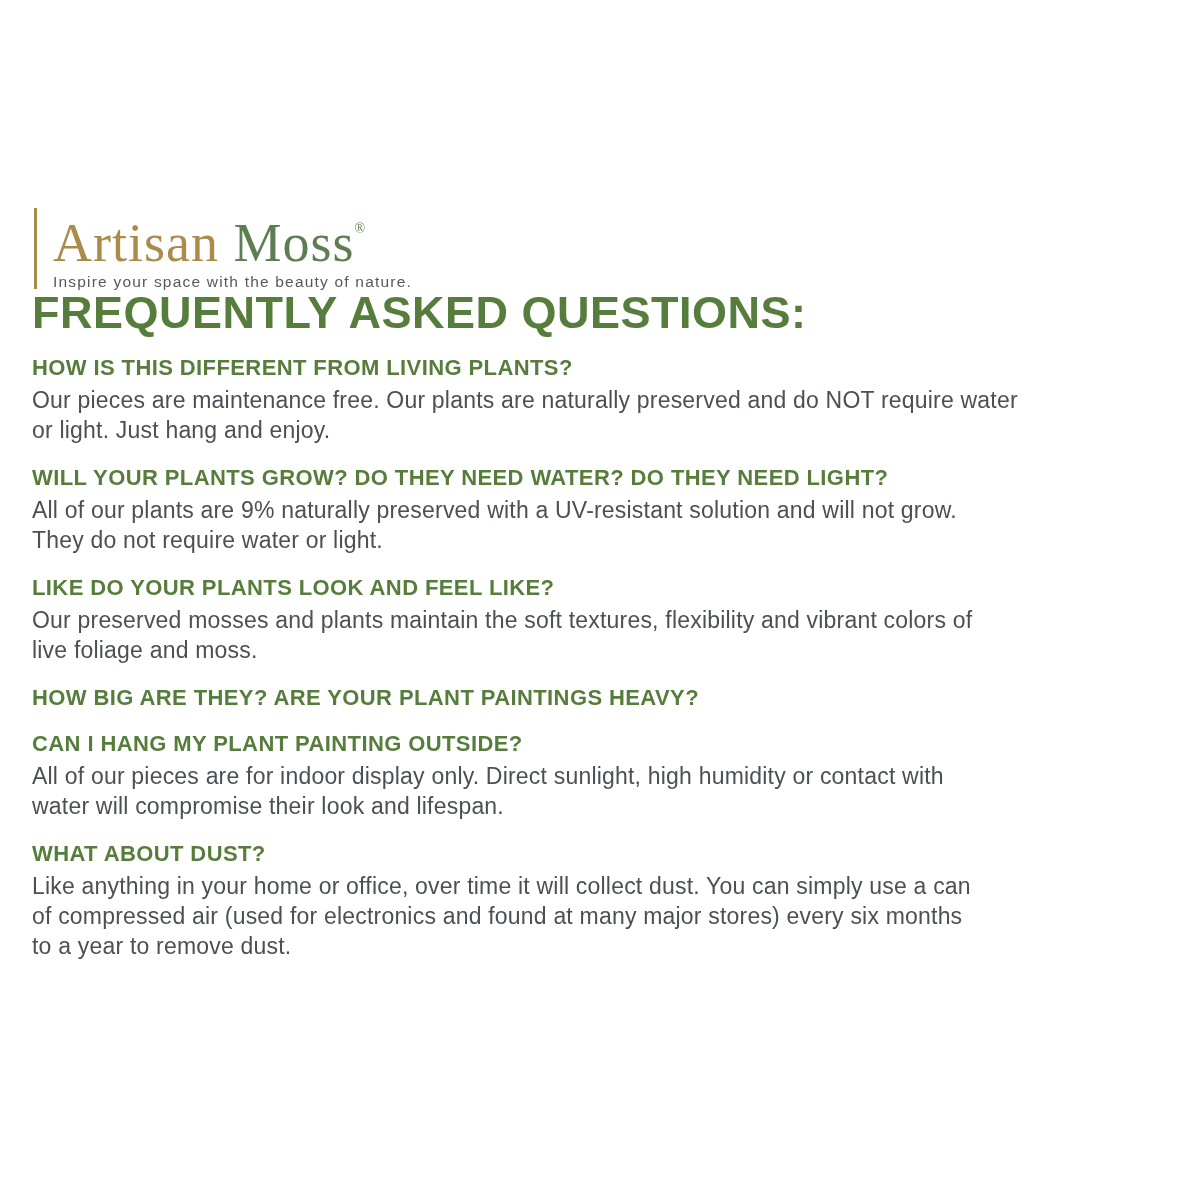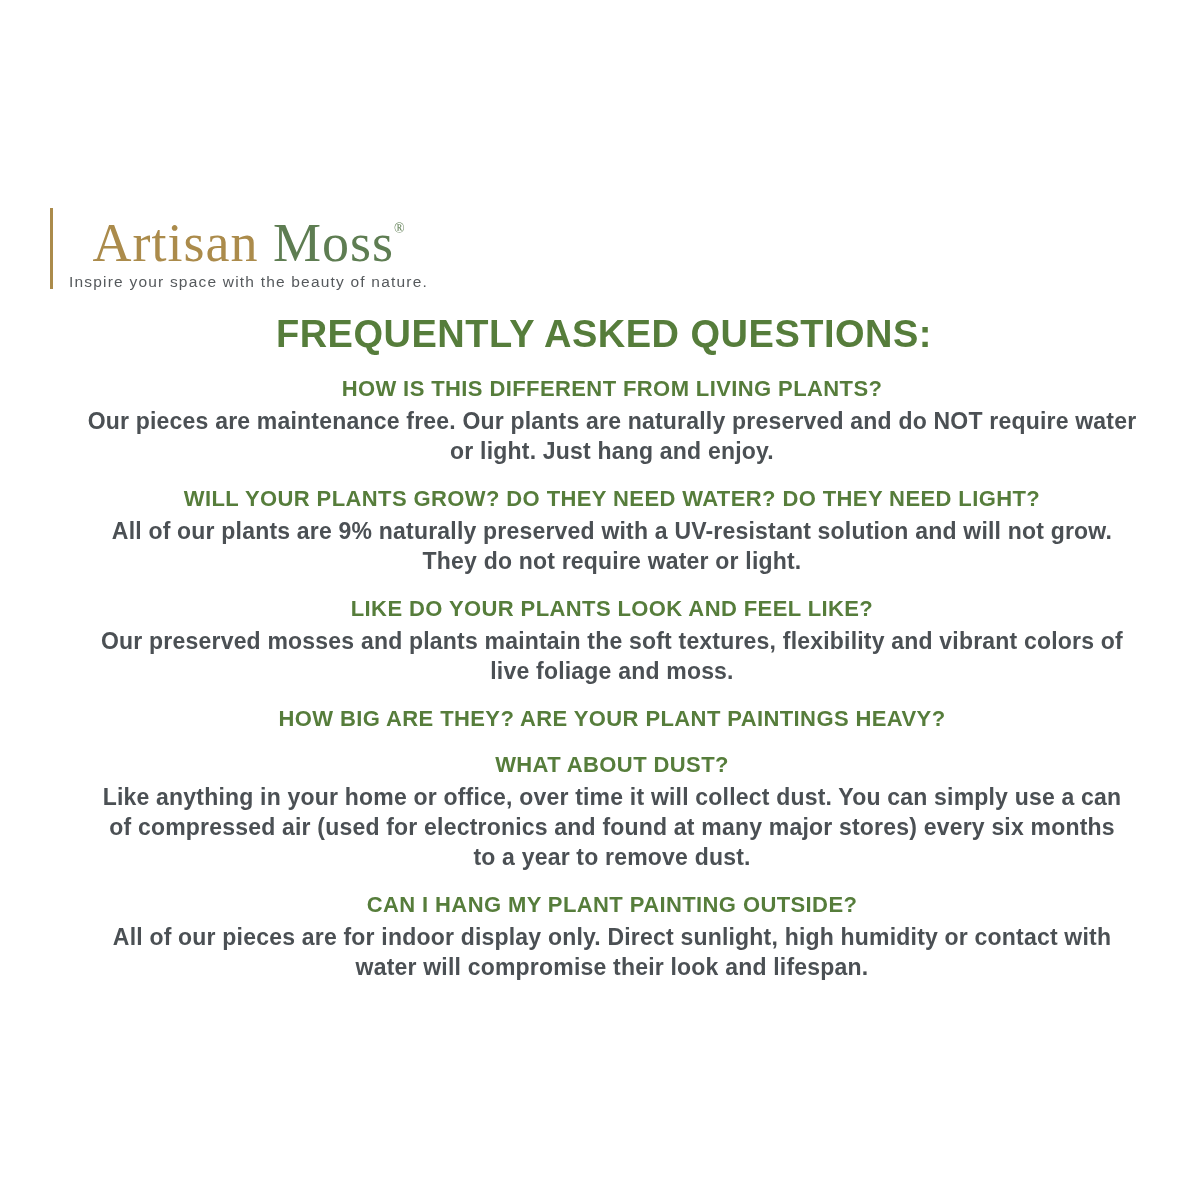--- a/index.html
+++ b/index.html
@@ -11,22 +11,21 @@
   }
   *{margin:0;padding:0;box-sizing:border-box;}
   html,body{background:#ffffff;}
   body{
     width:1200px;
     height:1200px;
     font-family:"Liberation Sans", sans-serif;
     overflow:hidden;
   }
   .page{
-    padding:202px 40px 0 48px;
-    text-align:center;
+    padding:202px 40px 0 32px;
   }
   
   .logo-row{
     display:flex;
     align-items:stretch;
   }
   .logo-bar{
     width:3px;
     background:var(--gold);
     margin:6px 16px 2px 2px;
@@ -47,43 +46,41 @@
     color:var(--logo_green);
   }
   .tagline{
     font-size:15.5px;
     letter-spacing:1.2px;
     color:var(--tagline_gray);
     margin-top:3px;
   }
   
   .faq-title{
-    margin-top:21px;
-    font-size:38px;
+    font-size:45px;
     line-height:44px;
     font-weight:bold;
     letter-spacing:0.5px;
     color:var(--heading_green);
   }
-  .faq-item{margin-top:19px;margin-left:16px;}
+  .faq-item{margin-top:19px;}
   .faq-question{
     font-size:22px;
     line-height:27px;
     font-weight:bold;
     letter-spacing:0.4px;
     color:var(--heading_green);
   }
   .faq-answer{
     margin-top:4px;
     font-size:23px;
     line-height:30px;
     letter-spacing:0.2px;
     color:var(--body_gray);
     white-space:pre-line;
-    font-weight:bold;
   }
 </style>
 </head>
 <body>
 
 <div class="page">
 
   <div class="logo-row">
     <div class="logo-bar"></div>
     <div>
@@ -112,26 +109,26 @@
       <h2 class="faq-question">LIKE DO YOUR PLANTS LOOK AND FEEL LIKE?</h2>
       <p class="faq-answer">Our preserved mosses and plants maintain the soft textures, flexibility and vibrant colors of
 live foliage and moss.</p>
     </section>
 
     <section class="faq-item">
       <h2 class="faq-question">HOW BIG ARE THEY? ARE YOUR PLANT PAINTINGS HEAVY?</h2>
     </section>
 
     <section class="faq-item">
+      <h2 class="faq-question">CAN I HANG MY PLANT PAINTING OUTSIDE?</h2>
+      <p class="faq-answer">All of our pieces are for indoor display only. Direct sunlight, high humidity or contact with
+water will compromise their look and lifespan.</p>
+    </section>
+
+    <section class="faq-item">
       <h2 class="faq-question">WHAT ABOUT DUST?</h2>
       <p class="faq-answer">Like anything in your home or office, over time it will collect dust. You can simply use a can
 of compressed air (used for electronics and found at many major stores) every six months
 to a year to remove dust.</p>
     </section>
 
-    <section class="faq-item">
-      <h2 class="faq-question">CAN I HANG MY PLANT PAINTING OUTSIDE?</h2>
-      <p class="faq-answer">All of our pieces are for indoor display only. Direct sunlight, high humidity or contact with
-water will compromise their look and lifespan.</p>
-    </section>
-
   </div>
 </div>
 
 </body></html>

